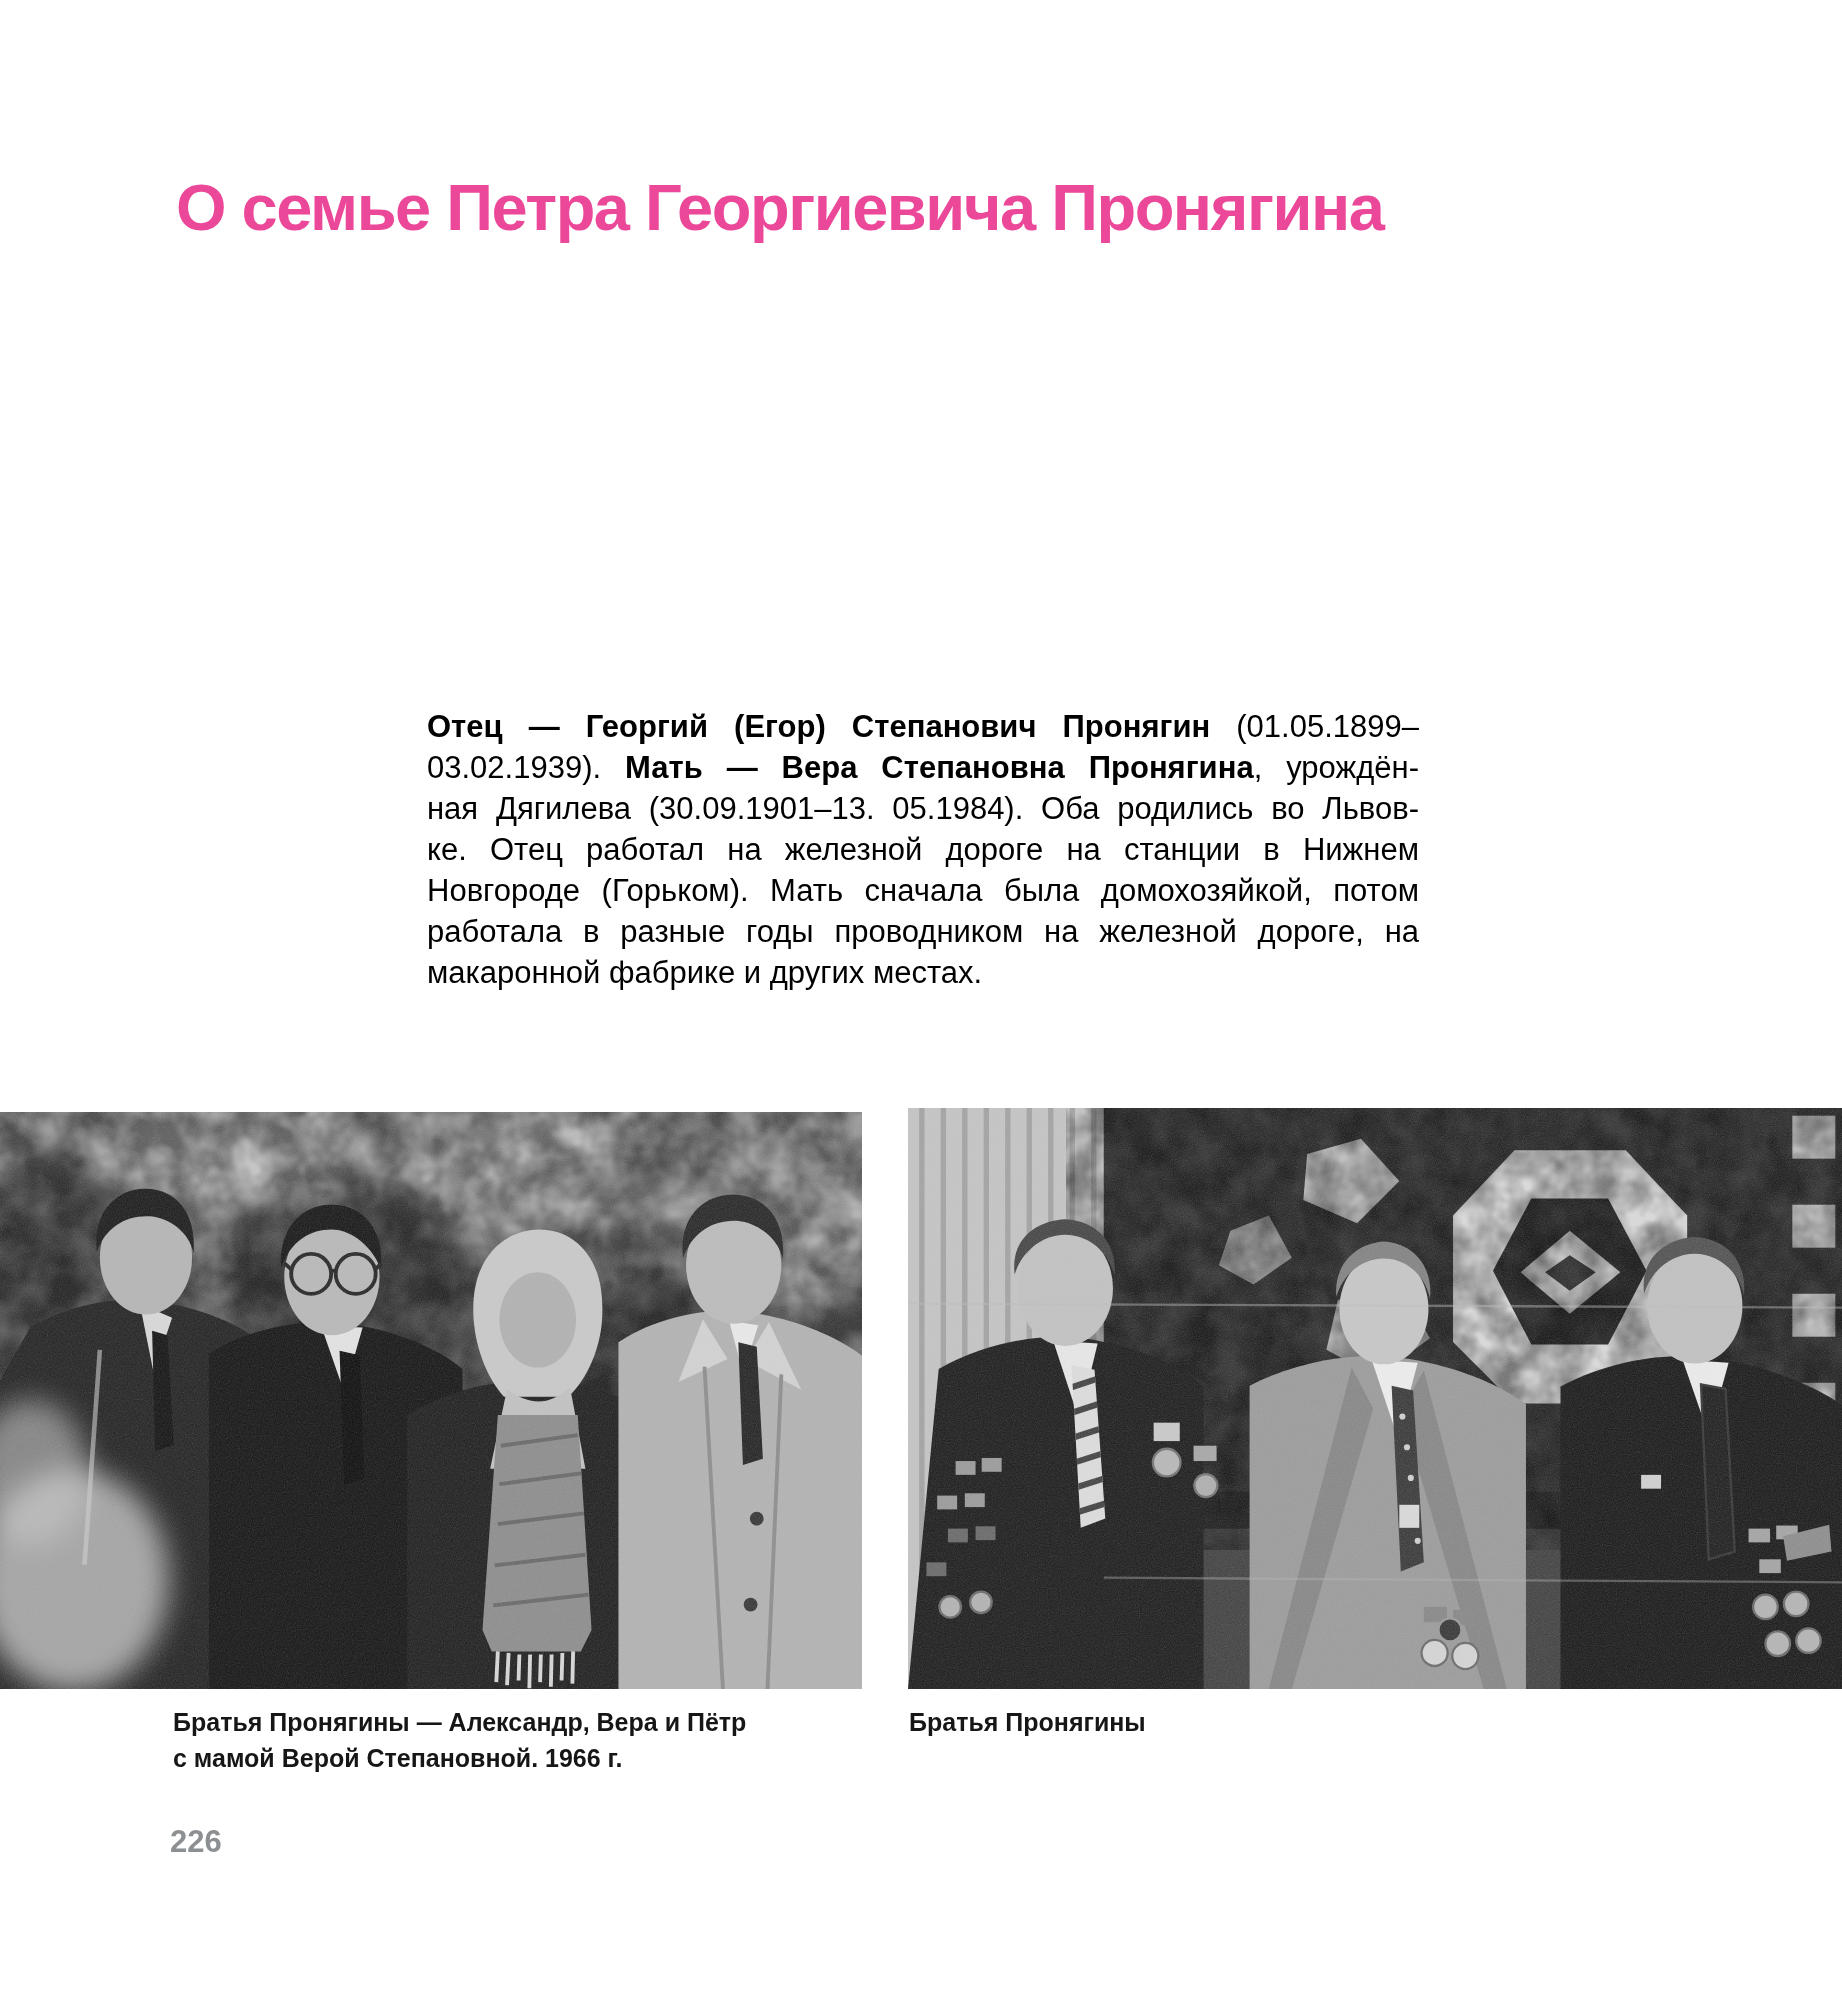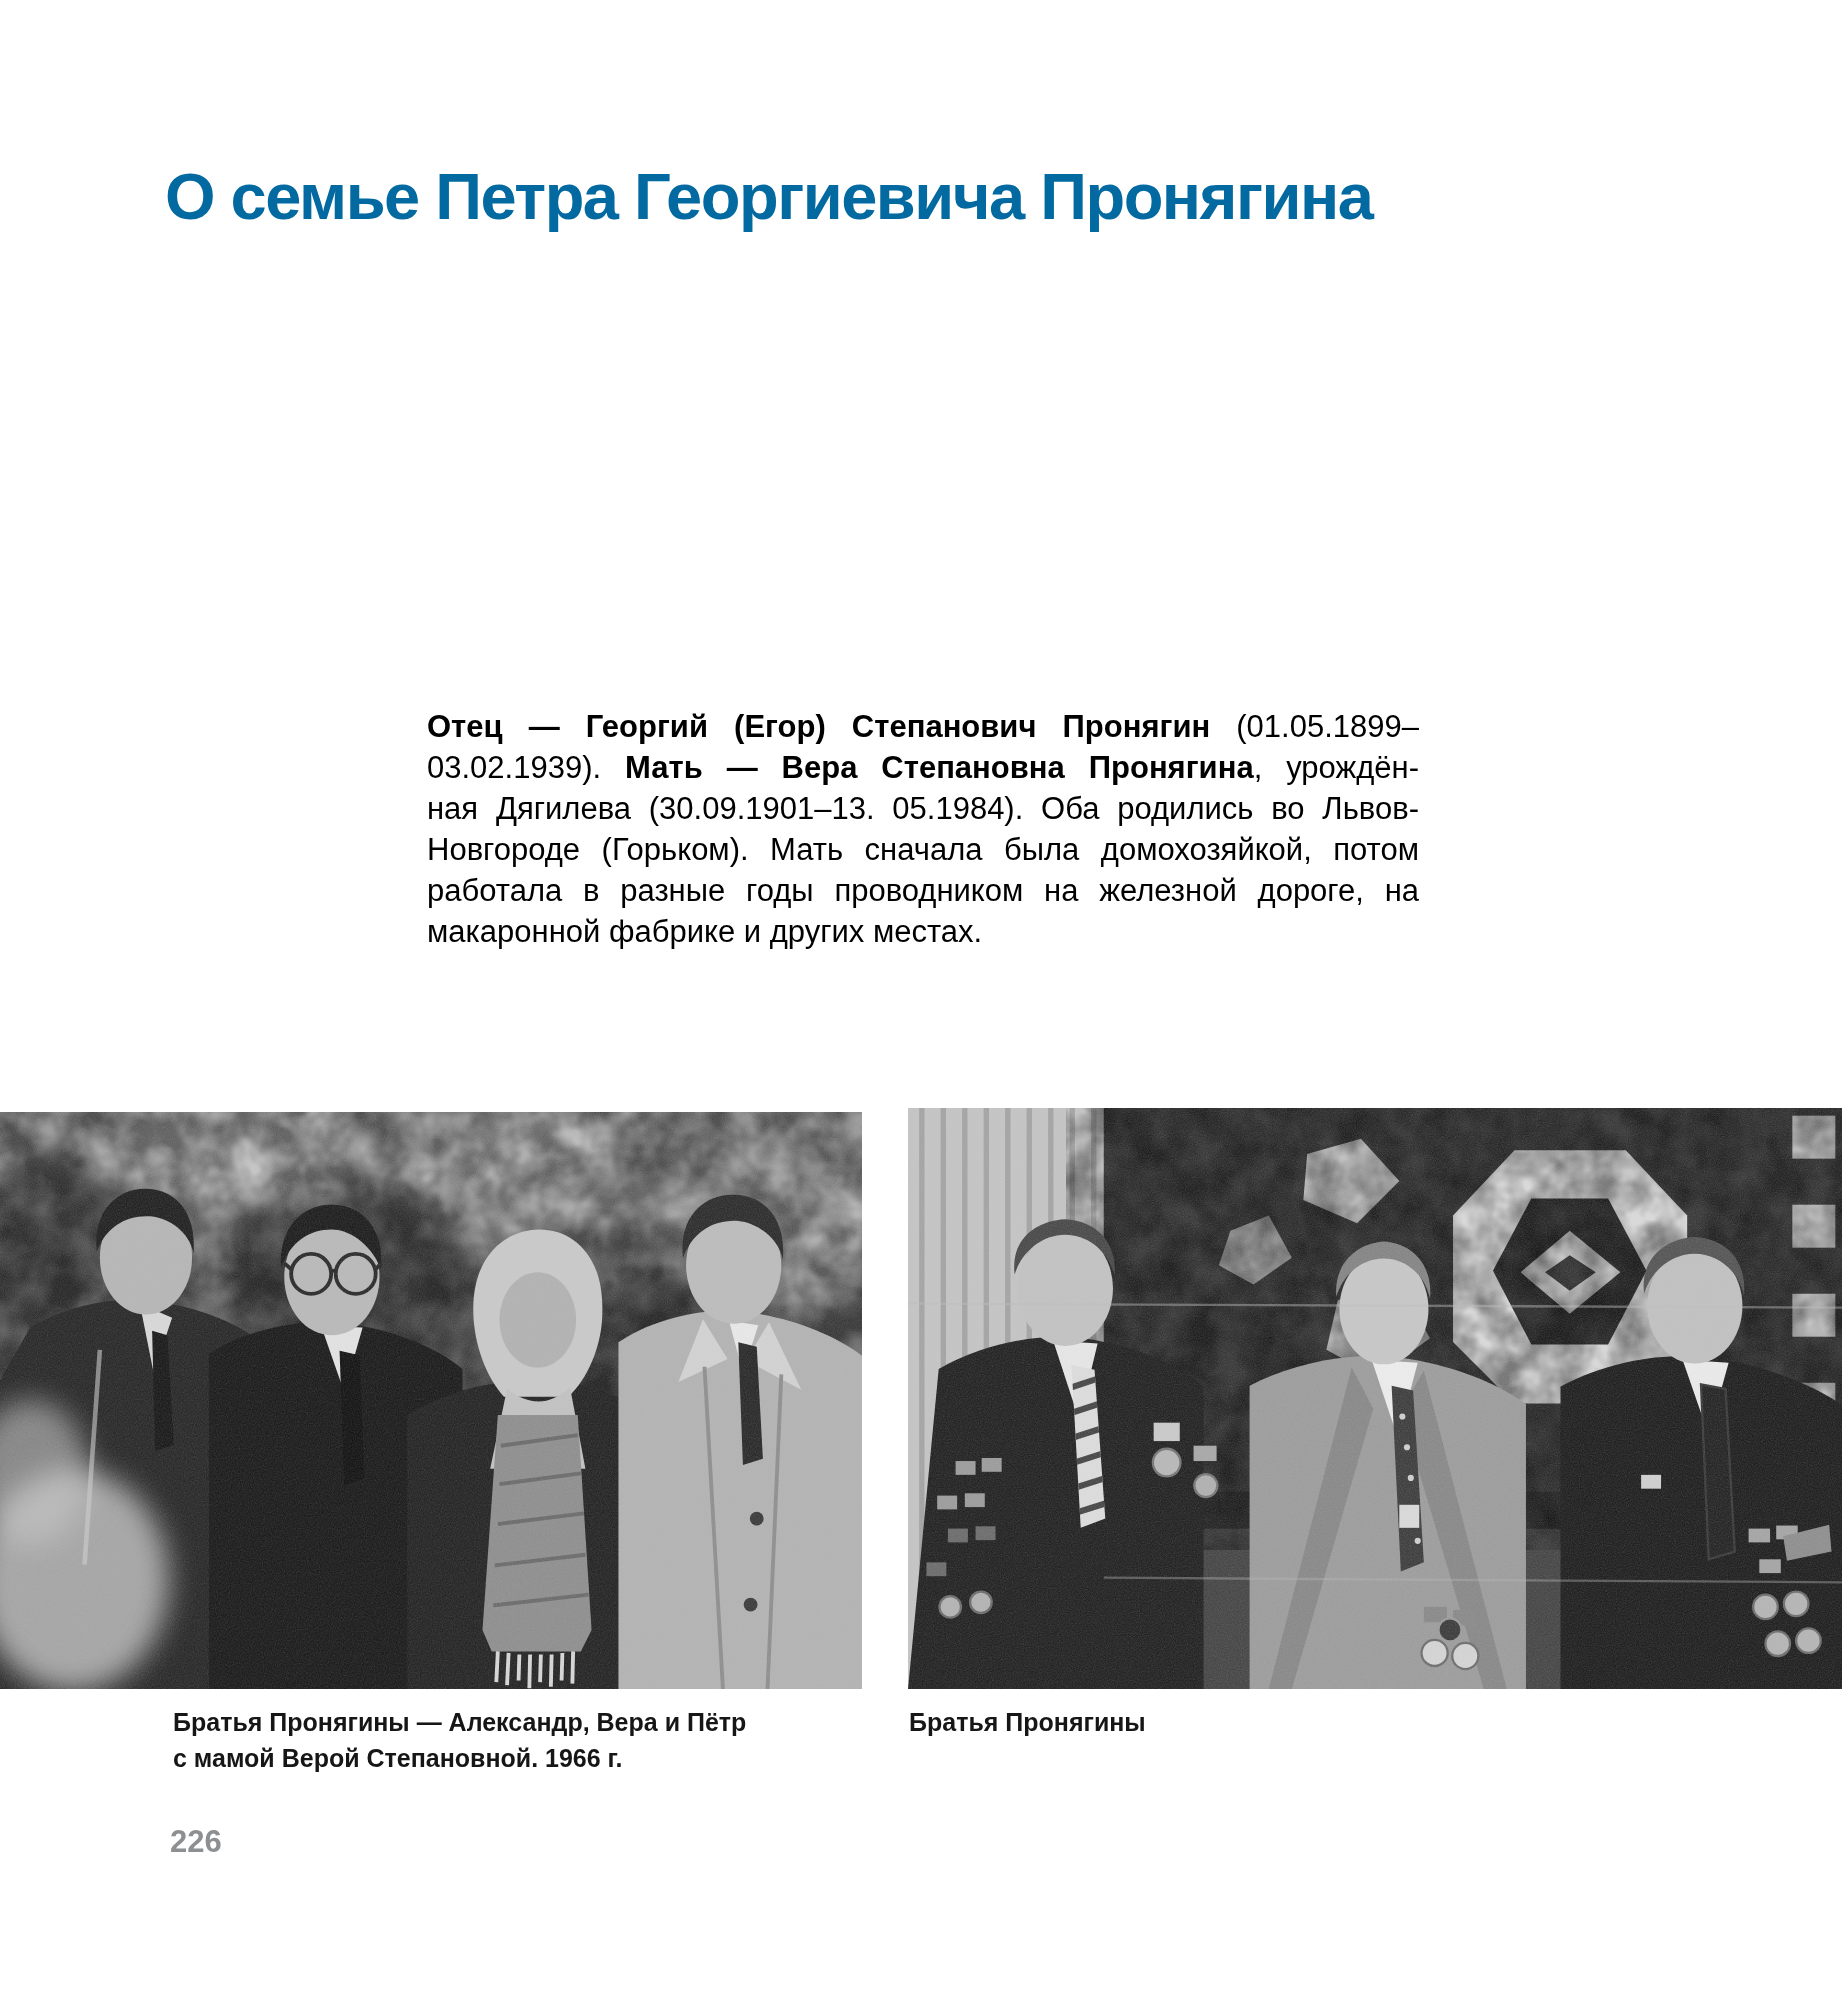--- a/index.html
+++ b/index.html
@@ -6,21 +6,21 @@
   body{
     width:1843px;height:2015px;position:relative;
     background:#ffffff;
     font-family:"Liberation Sans", sans-serif;
     color:#1b1b1b;
     overflow:hidden;
   }
   .page-title{
     position:absolute;left:165px;top:160px;
     font-size:65px;font-weight:700;letter-spacing:-1.5px;
-    line-height:74px;white-space:nowrap;color:#0369a1;margin:0;
+    line-height:74px;white-space:nowrap;color:#ec4899;margin:11px;
   }
   .body-text{
     position:absolute;left:427px;top:706px;width:992px;
     font-size:31px;line-height:41px;color:#000000;
   }
   .body-text .line{
     text-align:justify;
     text-align-last:justify;
   }
   .body-text .line.last{
@@ -47,20 +47,21 @@
 </style>
 </head>
 <body>
 
 <h1 class="page-title">О семье Петра Георгиевича Пронягина</h1>
 
 <div class="body-text">
   <div class="line"><span class="bold">Отец — Георгий (Егор) Степанович Пронягин</span><span> (01.05.1899–</span></div>
   <div class="line"><span>03.02.1939). </span><span class="bold">Мать — Вера Степановна Пронягина</span><span>, урождён-</span></div>
   <div class="line"><span>ная Дягилева (30.09.1901–13. 05.1984). Оба родились во Львов-</span></div>
+  <div class="line"><span>ке. Отец работал на железной дороге на станции в Нижнем</span></div>
   <div class="line"><span>Новгороде (Горьком). Мать сначала была домохозяйкой, потом</span></div>
   <div class="line"><span>работала в разные годы проводником на железной дороге, на</span></div>
   <div class="line last"><span>макаронной фабрике и других местах.</span></div>
 </div>
 
 <figure class="photo" id="photo-left" style="margin:0">
   <svg viewBox="0 0 1122 752" preserveAspectRatio="none" aria-hidden="true">
     <defs>
       <linearGradient id="lbg" x1="0" y1="0" x2="0" y2="1">
         <stop offset="0" stop-color="#9c9c9c"></stop>

